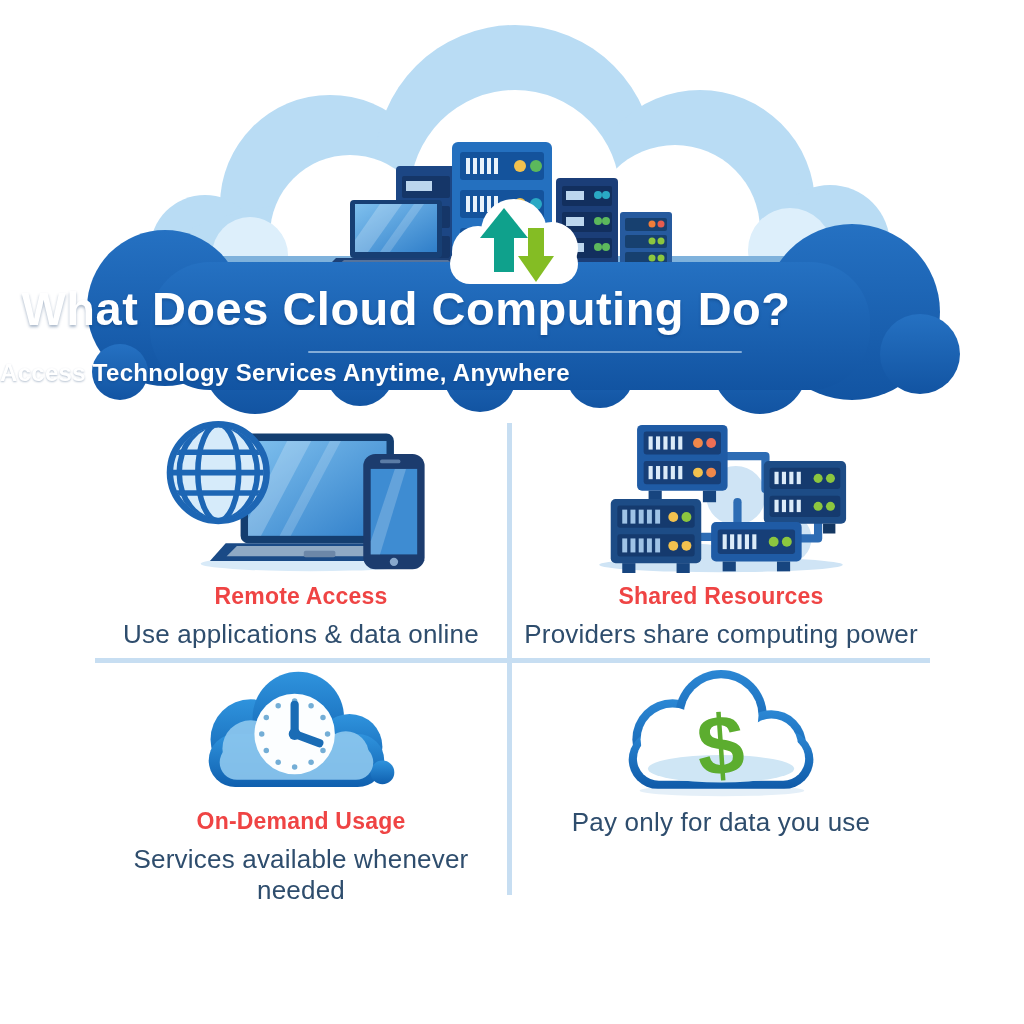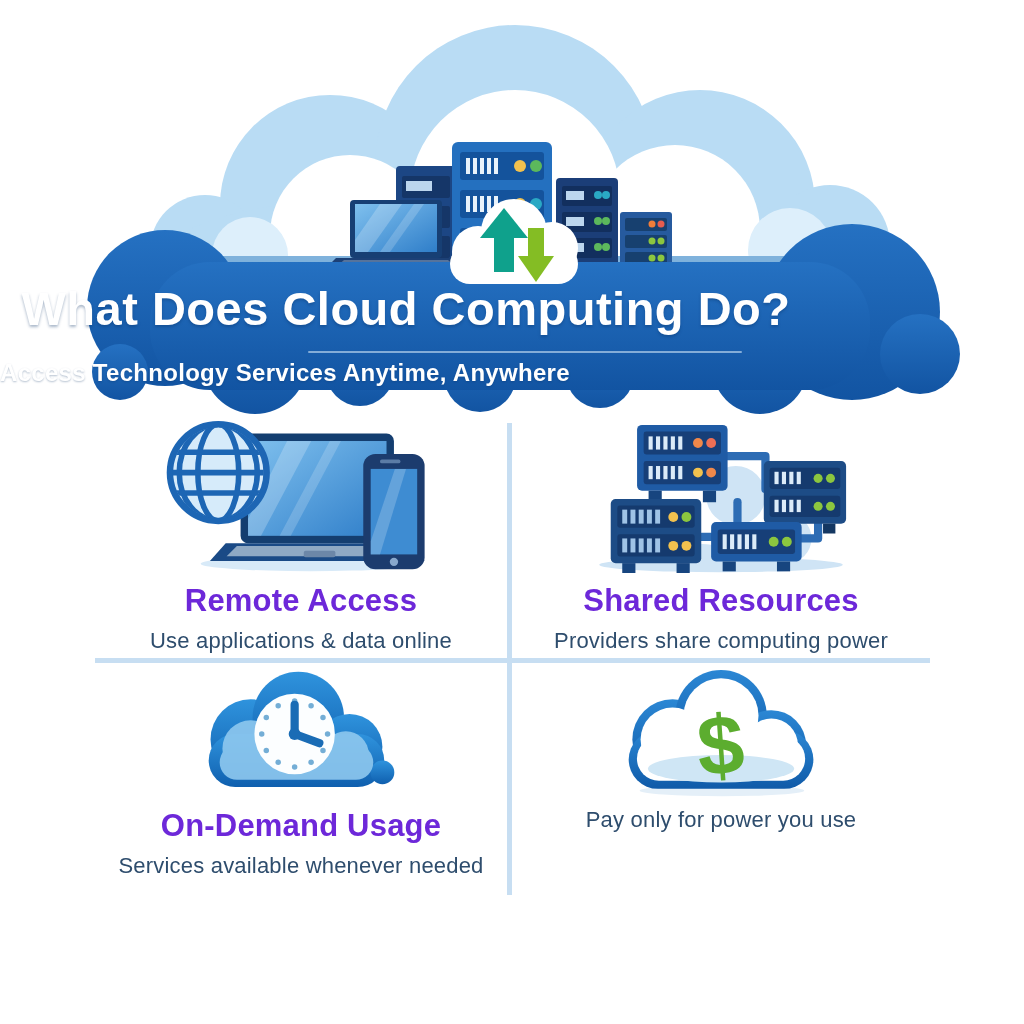--- a/index.html
+++ b/index.html
@@ -29,24 +29,24 @@
     justify-content:flex-start;text-align:center;
   }
   .q1{left:95px;top:413px;width:412px;height:243px;}
   .q2{left:512px;top:413px;width:418px;height:243px;}
   .q3{left:95px;top:666px;width:412px;height:226px;}
   .q4{left:512px;top:666px;width:418px;height:226px;}
   .icon-wrap{display:flex;align-items:flex-end;justify-content:center;}
   .q1 .icon-wrap,.q2 .icon-wrap{height:158px;margin-top:2px;}
   .q3 .icon-wrap,.q4 .icon-wrap{height:128px;margin-top:4px;}
   .quad h2{
-    margin:10px 0 0 0;font-size:31px;font-weight:bold;color:#6d28d9;letter-spacing:.2px;
+    margin:10px 0 0 0;font-size:23px;font-weight:bold;color:#ef4444;letter-spacing:.2px;
   }
   .quad p{
-    margin:9px 0 0 0;font-size:22px;color:#2e4d6d;letter-spacing:.2px;
+    margin:9px 0 0 0;font-size:26px;color:#2e4d6d;letter-spacing:.2px;
   }
 </style>
 </head>
 <body>
 
 <div class="stage">
 
   <svg class="hero-svg" width="1024" height="420" viewBox="0 0 1024 420">
     <defs>
       <linearGradient id="bannerGrad" x1="0" y1="0" x2="0" y2="1">
@@ -425,16 +425,16 @@
         <g fill="#ffffff">
           <circle cx="64" cy="76" r="35"></circle>
             <circle cx="117" cy="50" r="41"></circle>
             <circle cx="172" cy="82" r="29"></circle>
           <rect x="25" y="73" width="184" height="48" rx="24"></rect>
         </g>
         <ellipse cx="117" cy="108" rx="80" ry="15" fill="#cfe6f5"></ellipse>
         <text x="117" y="114" text-anchor="middle" font-family="Liberation Sans, DejaVu Sans, sans-serif" font-size="92" font-weight="bold" fill="#5cad2f" transform="rotate(-4 117 90)">$</text>
       </svg>
     </div>
-    <p>Pay only for power you use</p>
+    <p>Pay only for data you use</p>
   </section>
 
 </div>
 
 </body></html>

